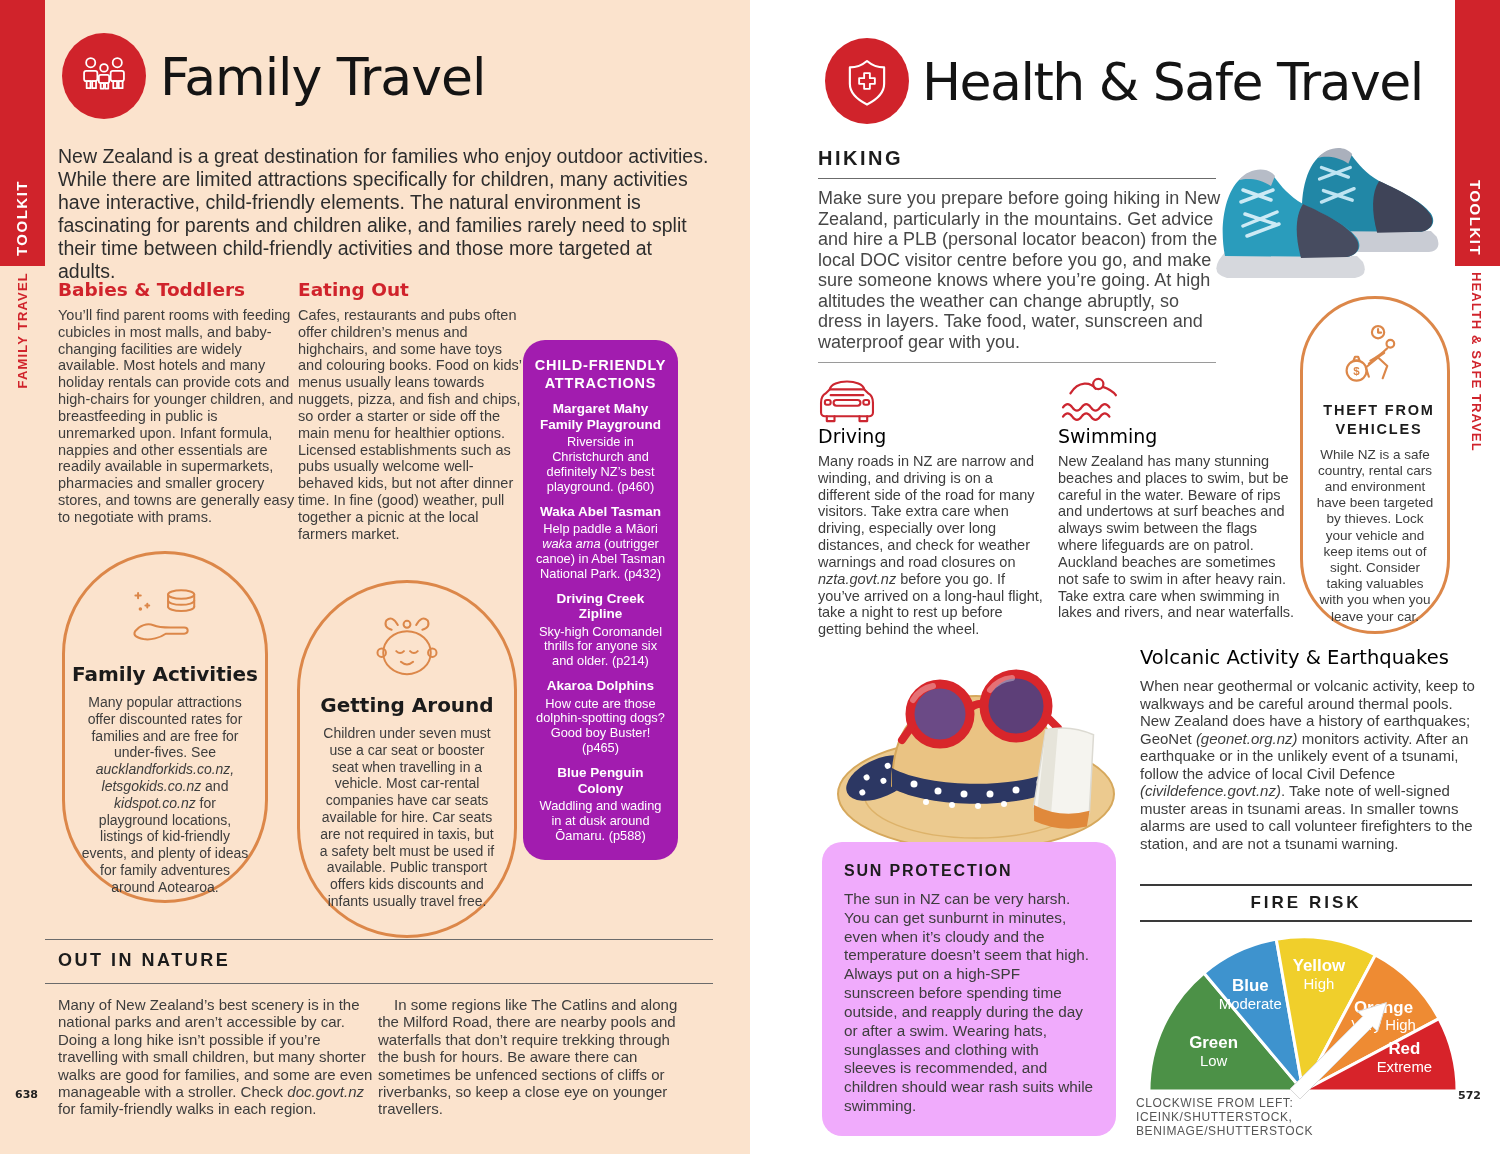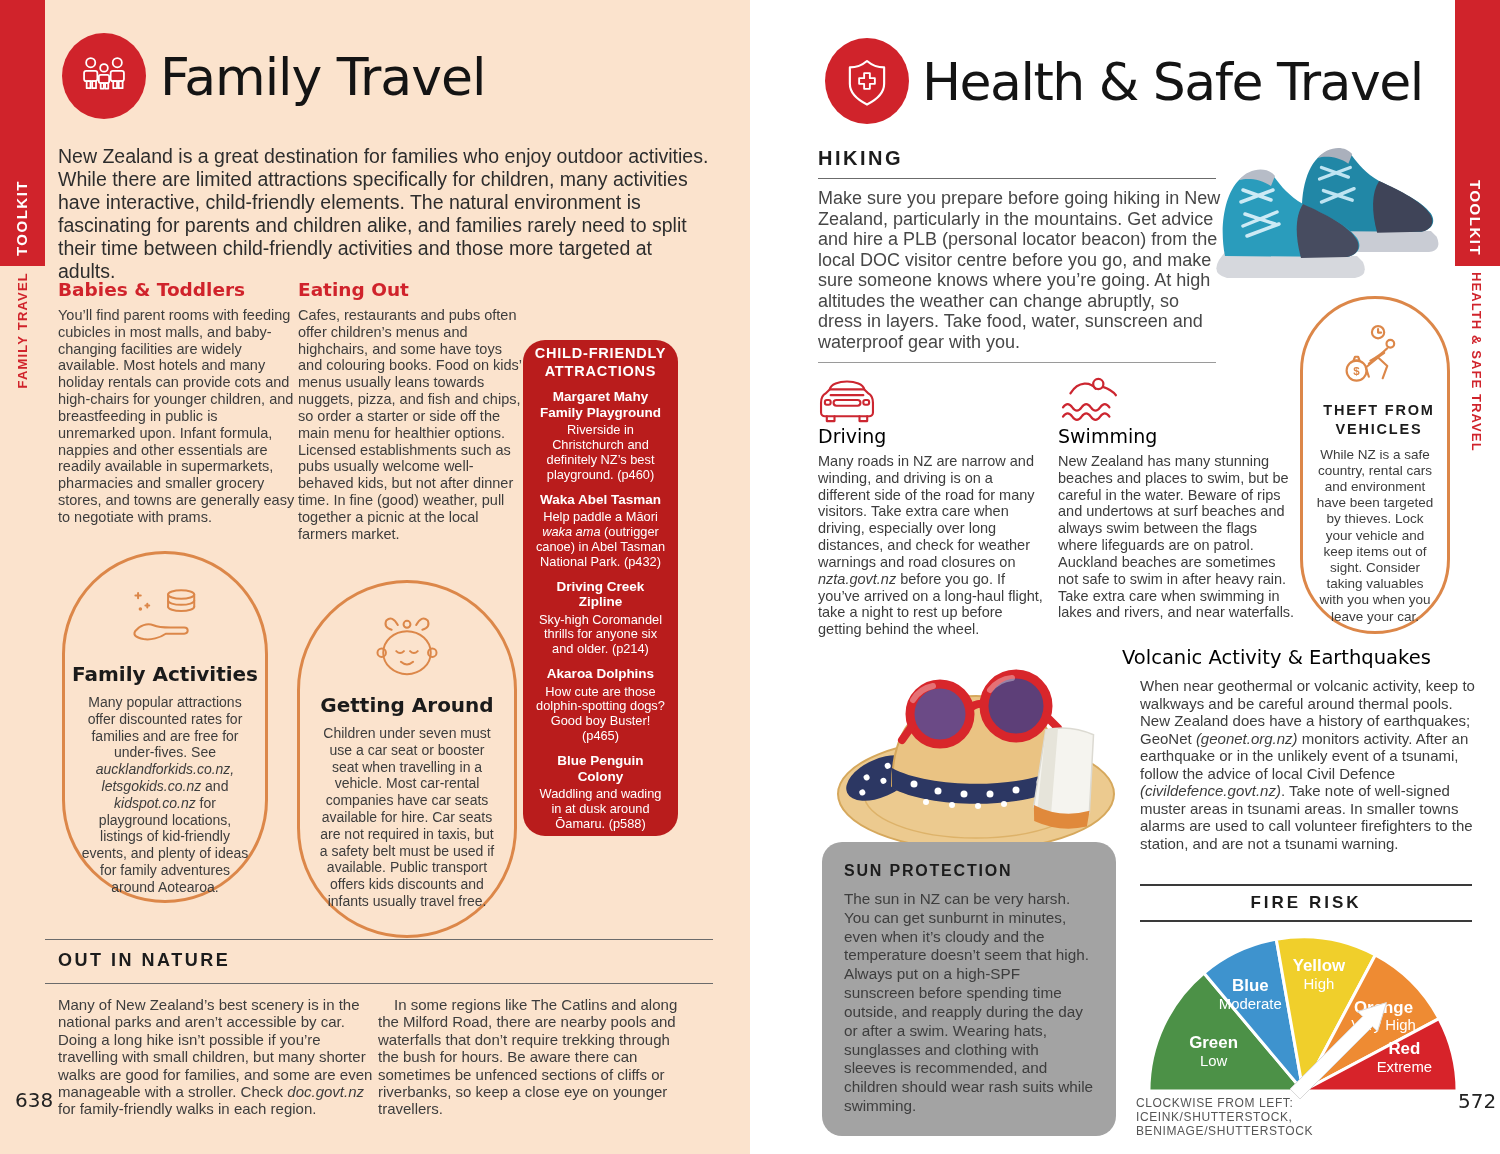--- a/index.html
+++ b/index.html
@@ -14,27 +14,27 @@
   .redhead{color:#d0232b;font-weight:bold;font-size:18.5px;font-family:"DejaVu Sans",sans-serif;}
   .subhead{font-family:"DejaVu Sans",sans-serif;font-weight:normal;color:#000000;font-size:19px;}
   .caps{font-family:"Liberation Sans",sans-serif;font-weight:bold;letter-spacing:2.5px;color:#1c1c1c;}
   .body-txt{color:#3d3d3d;}
   .rule{background:#6b6b6b;height:1px;}
   .rule-dark{background:#3a3a3a;height:1.5px;}
   .oval{border:3px solid #dc8749;border-radius:999px;text-align:center;box-sizing:border-box;background:transparent;}
   .oval-title{font-family:"DejaVu Sans",sans-serif;font-weight:bold;font-size:20px;color:#1b1b1b;}
   .vert-up{writing-mode:vertical-rl;transform:rotate(180deg);}
   .vert-down{writing-mode:vertical-rl;}
-  .redbox{background:#b91c1c;border-radius:22px;color:#fff;text-align:center;box-sizing:border-box;
-          padding:4px 10px;}
+  .redbox{background:#a21caf;border-radius:22px;color:#fff;text-align:center;box-sizing:border-box;
+          padding:16px 10px;}
   .redbox .bx-title{font-weight:bold;font-size:14.5px;letter-spacing:.8px;line-height:1.25;}
   .redbox .bx-name{font-weight:bold;font-size:13.5px;line-height:1.15;margin-top:9px;}
   .redbox .bx-desc{font-size:12.8px;line-height:1.16;margin-top:3px;}
-  .sunbox{background:#a3a3a3;border-radius:20px;box-sizing:border-box;padding:20px 22px;}
-  .pagenum{font-family:"DejaVu Sans",sans-serif;font-weight:normal;font-size:20px;color:#222;text-align:right;}
+  .sunbox{background:#f0abfc;border-radius:20px;box-sizing:border-box;padding:20px 22px;}
+  .pagenum{font-family:"DejaVu Sans",sans-serif;font-weight:bold;font-size:11px;color:#222;text-align:right;}
   i{font-style:italic;}
 </style>
 </head>
 <body>
 
 <div class="spread">
 
   <div class="abs page-left">
 
     <div class="abs" style="left:0;top:0;width:45px;height:266px;background:#d0232b;"></div>
@@ -236,21 +236,21 @@
         <path d="M84,90 L74,104" stroke="#d8262b" stroke-width="8" stroke-linecap="round"></path>
         <path d="M218,80 L230,92" stroke="#d8262b" stroke-width="8" stroke-linecap="round"></path>
       </g>
       <g transform="rotate(6 236 150)">
         <path d="M212,96 q24,-8 48,0 l4,78 q-28,10 -56,0 Z" fill="#f5f4ef" stroke="#dcdad2" stroke-width="1.5"></path>
         <path d="M212,96 q8,-3 12,-3 l2,84 q-8,-1 -14,-3 Z" fill="#e6e4da"></path>
         <path d="M208,172 q28,11 56,0 l-1,16 q-26,9 -53,0 Z" fill="#e0893b"></path>
       </g>
     </svg>
 
-    <div class="abs subhead" style="left:372px;top:646px;font-size:19.5px;">Volcanic Activity &amp; Earthquakes</div>
+    <div class="abs subhead" style="left:390px;top:646px;font-size:19.5px;">Volcanic Activity &amp; Earthquakes</div>
     <div class="abs body-txt" style="left:390px;top:677px;width:336px;font-size:15px;line-height:1.17;">When near geothermal or volcanic activity, keep to walkways and be careful around thermal pools. New Zealand does have a history of earthquakes; GeoNet <i>(geonet.org.nz)</i> monitors activity. After an earthquake or in the unlikely event of a tsunami, follow the advice of local Civil Defence <i>(civildefence.govt.nz)</i>. Take note of well-signed muster areas in tsunami areas. In smaller towns alarms are used to call volunteer firefighters to the station, and are not a tsunami warning.</div>
 
     <div class="abs sunbox" style="left:72px;top:842px;width:294px;">
       <div class="caps" style="font-size:16px;letter-spacing:1.8px;">SUN PROTECTION</div>
       <div class="body-txt" style="margin-top:10px;font-size:15.3px;line-height:1.23;">The sun in NZ can be very harsh. You can get sunburnt in minutes, even when it’s cloudy and the temperature doesn’t seem that high. Always put on a high-SPF sunscreen before spending time outside, and reapply during the day or after a swim. Wearing hats, sunglasses and clothing with sleeves is recommended, and children should wear rash suits while swimming.</div>
     </div>
 
     <div class="abs rule-dark" style="left:390px;top:884px;width:332px;"></div>
     <div class="abs caps" style="left:390px;top:893px;width:332px;text-align:center;font-size:17px;letter-spacing:3px;">FIRE RISK</div>
     <div class="abs rule-dark" style="left:390px;top:920px;width:332px;"></div>

